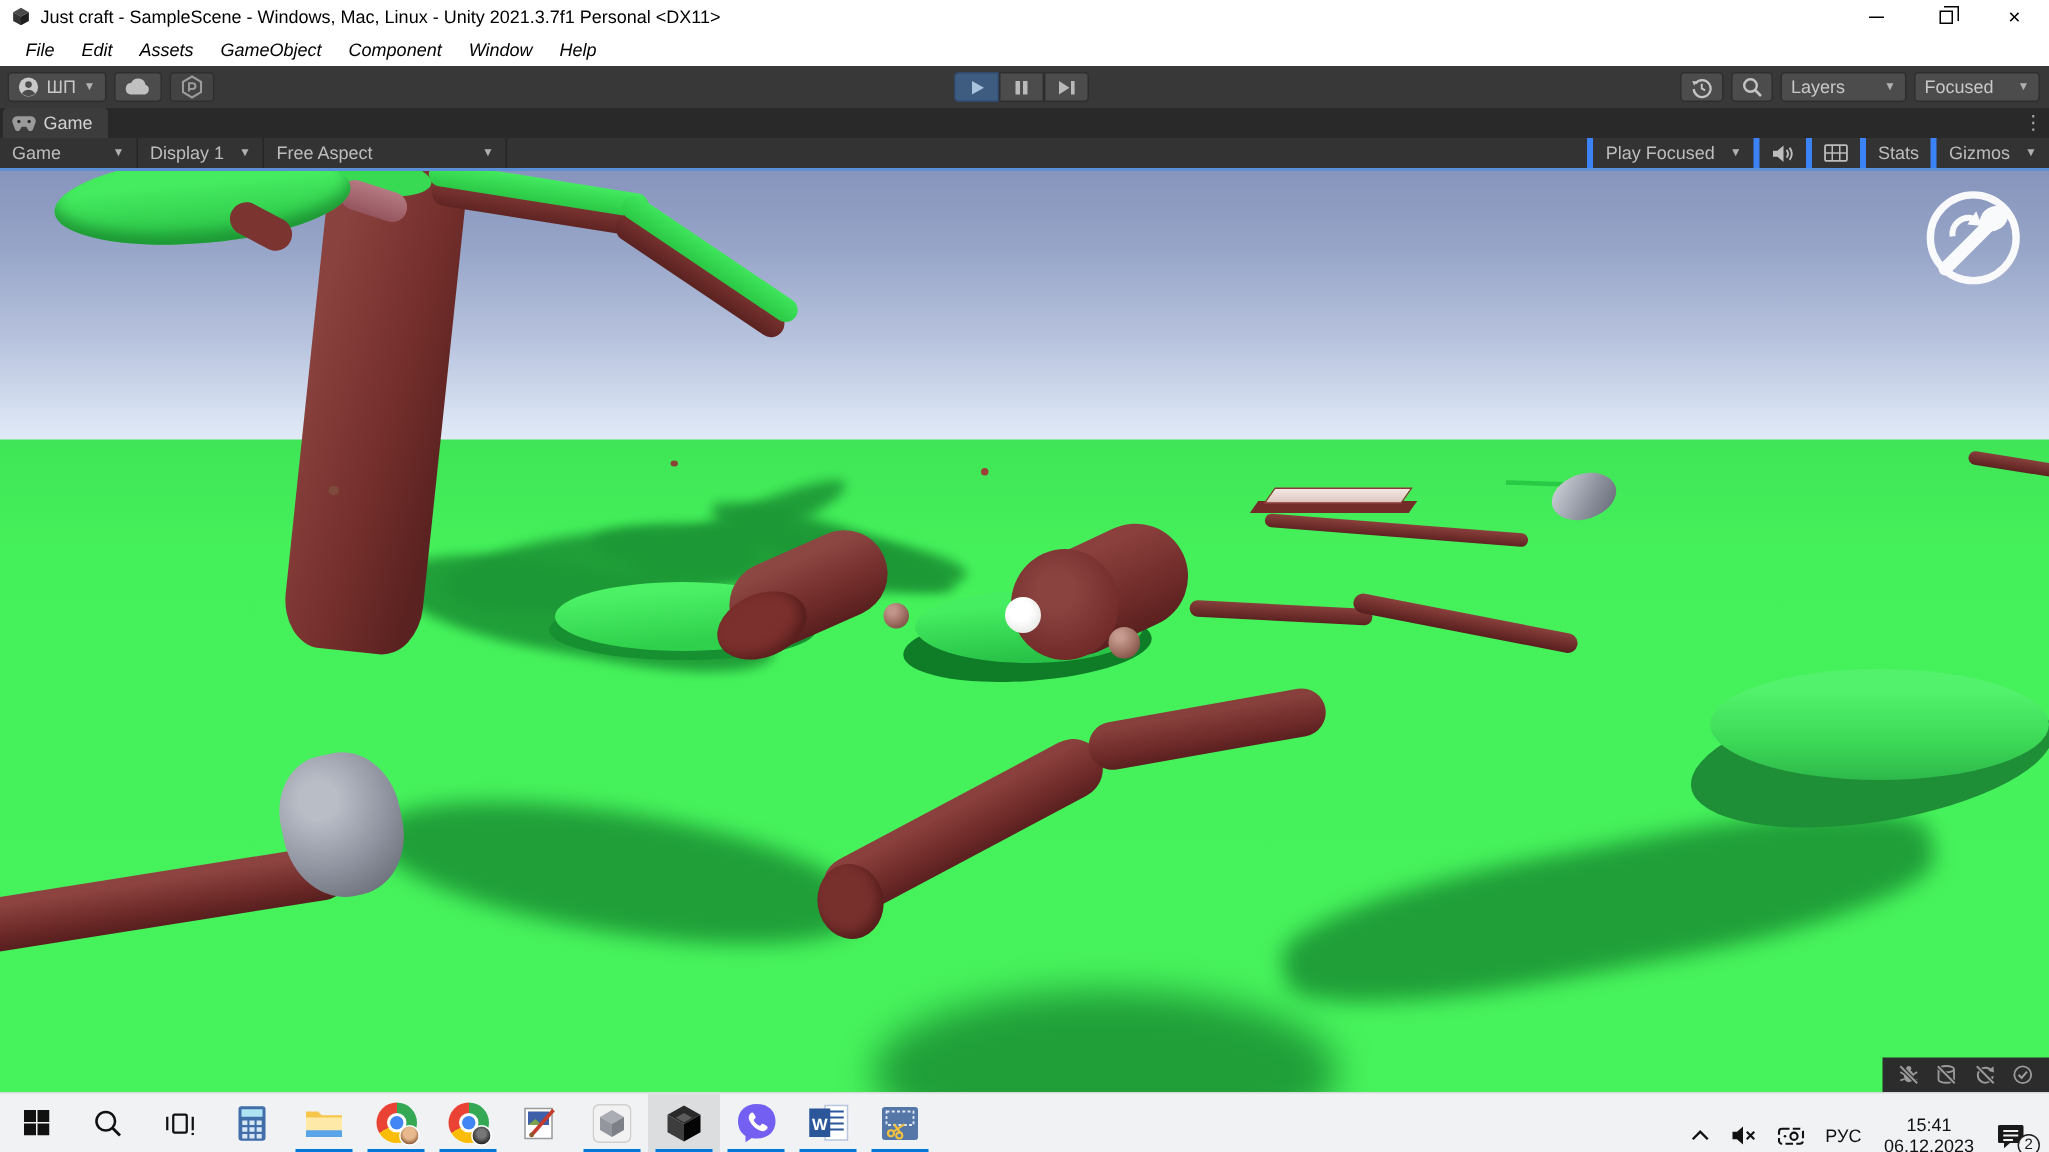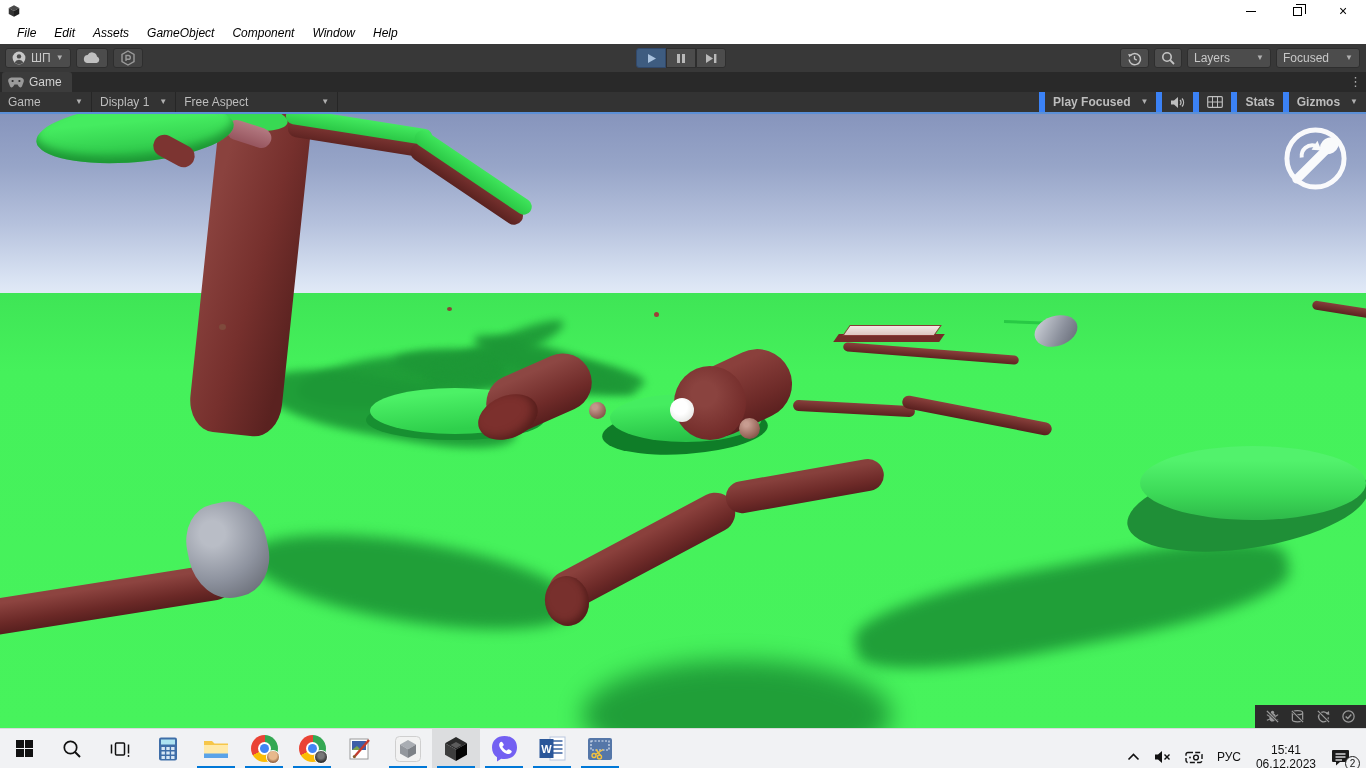--- a/index.html
+++ b/index.html
@@ -39,21 +39,21 @@
   .tabbar { position:absolute; top:72px; left:0; width:100%; height:20px; background:#292929; display:flex; align-items:flex-end; }
   .tab { height:20px; background:#3c3c3c; display:flex; align-items:center; padding:0 10px 0 6px; margin-left:2px; border-radius:3px 3px 0 0; }
   .tab .tlabel { color:#d2d2d2; font-size:12px; margin-left:5px; }
   .tab-overflow { position:absolute; right:4px; top:2px; color:#a8a8a8; font-size:13px; }
 
   
   .gtoolbar { position:absolute; top:92px; left:0; width:100%; height:20px; background:#333333; display:flex; align-items:center; color:#bdbdbd; font-size:12px; }
   .gseg { height:20px; display:flex; align-items:center; padding:0 8px; border-right:1px solid #262626; }
   .gseg .caret { margin-left:10px; }
   .gright { position:absolute; right:0; top:0; height:20px; display:flex; align-items:center; }
-  .gright .gseg { border-right:none; border-left:6px solid #3b82f6;font-weight:bold; }
+  .gright .gseg { border-right:none; border-left:4px solid #3b82f6; }
   .slider-track { width:148px; height:2px; background:#5a5a5a; border-radius:1px; position:relative; margin:0 10px 0 8px; }
   .slider-knob { position:absolute; left:0px; top:-4px; width:10px; height:10px; border-radius:50%; background:#999; }
 
   
   .viewport { position:absolute; top:112px; left:0; width:1366px; height:616px; overflow:hidden; }
   .focusline { position:absolute; top:0; left:0; width:100%; height:2px; background:#5b8fd6; z-index:60; }
   .sky { position:absolute; top:0; left:0; width:100%; height:182px; background:linear-gradient(180deg,#8694bc 0%,#97a5c8 30%,#b6c2dd 62%,#d9e3f3 92%,#e2eaf7 100%); }
   .ground { position:absolute; top:181px; left:0; width:100%; height:435px; background:linear-gradient(180deg,#3fe556 0%,#45f15b 18%,#47f35c 100%); }
   .obj { position:absolute; }
   .shadow { position:absolute; background:#1d9836; border-radius:50%; filter:blur(4px); opacity:.92; }
@@ -78,20 +78,21 @@
 <body>
 
 <div class="screen">
 
   <div class="titlebar">
     <svg class="appicon" viewBox="0 0 24 24">
       <polygon points="12,2 21,7 12,12 3,7" fill="#4a4a4a"></polygon>
       <polygon points="21,7 21,17 12,22 12,12" fill="#1f1f1f"></polygon>
       <polygon points="3,7 12,12 12,22 3,17" fill="#333"></polygon>
     </svg>
+    <span class="title">Just craft - SampleScene - Windows, Mac, Linux - Unity 2021.3.7f1 Personal &lt;DX11&gt;</span>
     <div class="wincontrols">
       <div class="wcbtn">
           <span class="minus"></span>
         </div>
       <div class="wcbtn">
           <span class="restore"></span>
         </div>
       <div class="wcbtn">
           <span class="xglyph">×</span>
         </div>

